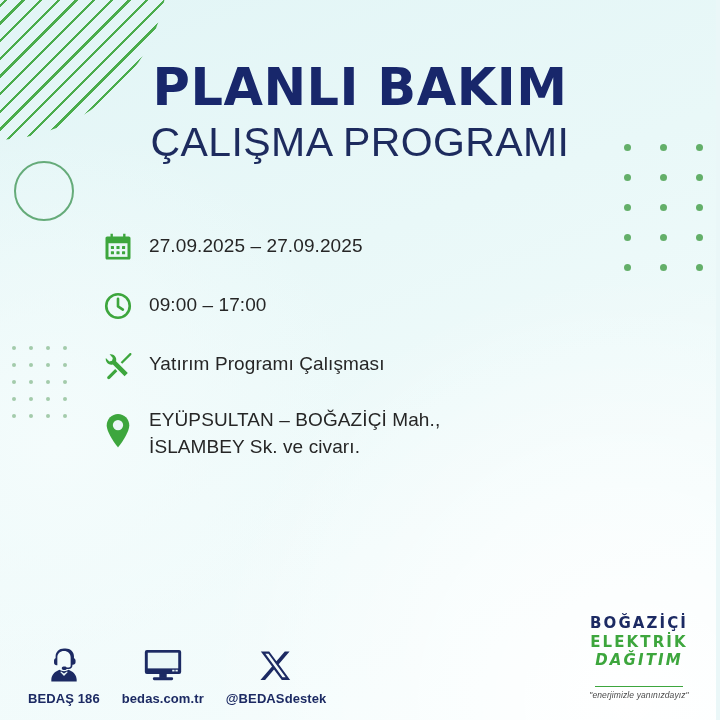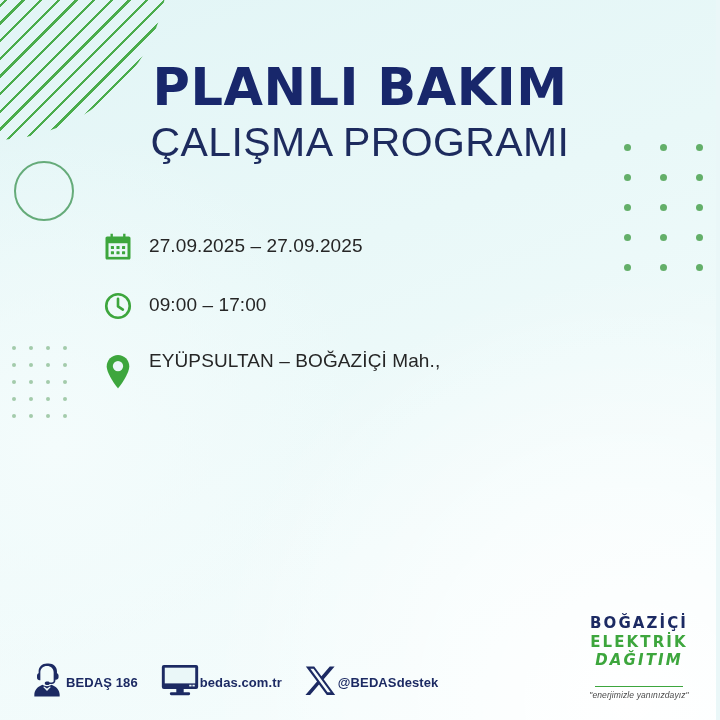--- a/index.html
+++ b/index.html
@@ -79,21 +79,21 @@
     font-size:19px;color:#262626;line-height:1.42;
     padding-top:7px;letter-spacing:.1px;
   }
   #row-location .ico{height:52px;padding-top:2px;}
   #row-location .row-text{padding-top:4px;}
 
   
   #footer{position:absolute;left:0;bottom:0;width:720px;height:110px;}
   #social{position:absolute;left:28px;bottom:14px;display:flex;align-items:flex-end;}
   .social-item{
-    display:flex;align-items:center;
+    display:flex;flex-direction:column;align-items:center;
     margin-right:22px;
   }
   .social-ico{height:40px;display:flex;align-items:flex-end;justify-content:center;margin-bottom:7px;}
   .social-label{
     font-size:13px;color:#1c2a63;font-weight:bold;letter-spacing:.1px;
   }
 
   
   #logo{position:absolute;right:20px;bottom:20px;text-align:center;width:122px;}
   .logo-line{
@@ -184,30 +184,45 @@
     <div class="row" id="row-time">
       <span class="ico">
         <svg width="30" height="30" viewBox="0 0 24 24">
           <circle cx="12" cy="12" r="9.4" fill="none" stroke="#3da63d" stroke-width="2.1"></circle>
           <path d="M12 6.2v6.1l3.9 2.6" fill="none" stroke="#3da63d" stroke-width="2.1" stroke-linecap="round" stroke-linejoin="round"></path>
         </svg>
       </span>
       <span class="row-text">09:00 – 17:00</span>
     </div>
 
+    <div class="row" id="row-work">
+      <span class="ico">
+        <svg width="31" height="31" viewBox="0 0 24 24">
+          <g fill="#3da63d">
+            <path d="M5.1 3.3a4.3 4.3 0 0 1 5 5.4l9.1 9.1-2.5 2.5-9.1-9.1a4.3 4.3 0 0 1-5.4-5l2.7 2.7 2.1-.6.6-2.1z"></path>
+            <path d="M18.4 3.1l-4.9 4.9 1.6 1.6 4.9-4.9c.7-.7.7-1 0-1.6-.6-.6-.9-.6-1.6 0z" opacity="0"></path>
+            <path d="M19.9 3.4l-5.8 5.8 1.9 1.9 5.8-5.8-1.9-1.9z" opacity="0"></path>
+            <path d="M20.6 2.6l-6.9 6.9 1.2 1.2 6.9-6.9c.4-.4.4-.8 0-1.2s-.8-.4-1.2 0z"></path>
+            <path d="M9.4 14.7l-5.8 5.8c-.5.5-.5 1.2 0 1.7s1.2.5 1.7 0l5.8-5.8-1.7-1.7z"></path>
+          </g>
+        </svg>
+      </span>
+      <span class="row-text">Yatırım Programı Çalışması</span>
+    </div>
 
     <div class="row" id="row-location">
       <span class="ico">
         <svg width="30" height="36" viewBox="0 0 24 30">
           <path d="M12 .9C6.8.9 2.6 5.1 2.6 10.3c0 7 9.4 18.5 9.4 18.5s9.4-11.5 9.4-18.5C21.4 5.1 17.2.9 12 .9z" fill="#3da63d"></path>
           <circle cx="12" cy="10.1" r="4.3" fill="#eaf7f8"></circle>
         </svg>
       </span>
       <span class="row-text">
         <span>EYÜPSULTAN – BOĞAZİÇİ Mah.,</span><br>
+        <span>İSLAMBEY Sk. ve civarı.</span>
       </span>
     </div>
 
   </div>
 
   <div id="footer">
 
     <div id="social">
 
       <div class="social-item">

